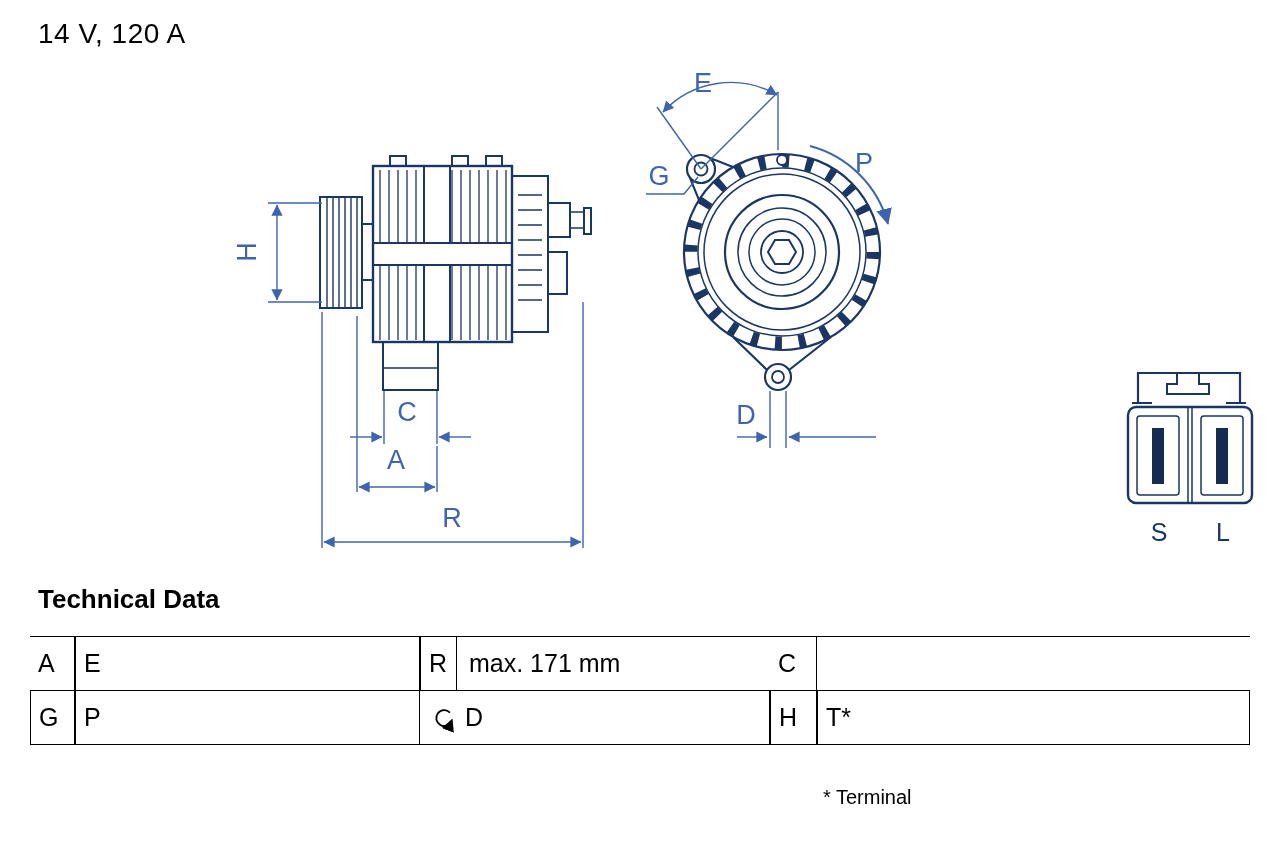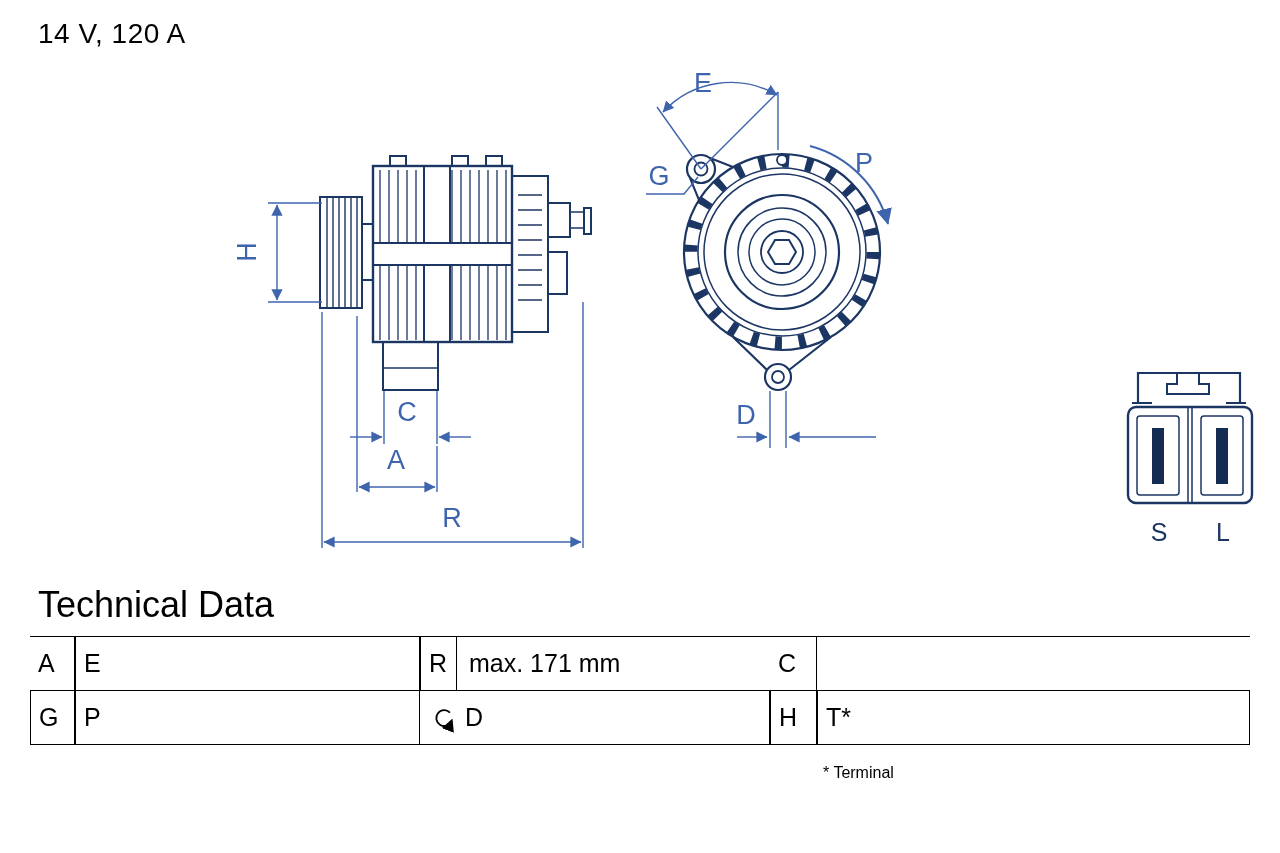--- a/index.html
+++ b/index.html
@@ -5,33 +5,33 @@
   html,body{margin:0;padding:0;background:#fff}
   body{width:1280px;height:853px;position:relative;overflow:hidden;
        font-family:"Liberation Sans",sans-serif;color:#000}
 
   .page-title{position:absolute;left:38px;top:18px;font-size:28px;letter-spacing:.5px}
   .drawing{position:absolute;left:0;top:0}
 
   .dim-text{font-family:"Liberation Sans",sans-serif;font-size:27px;fill:#3f64ae}
   .conn-text{font-family:"Liberation Sans",sans-serif;font-size:25px;fill:#1c3664}
 
-  .section-heading{position:absolute;left:38px;top:584px;font-size:36px;font-weight:normal}
+  .section-heading{position:absolute;left:38px;top:584px;font-size:26px;font-weight:bold}
 
   .spec-table{position:absolute;left:30px;top:636px;width:1220px;
               display:grid;grid-template-columns:45px 345px 37px 313px 47px 1fr;
               border-top:1.5px solid #000}
   .cell{height:54px;border-bottom:1.5px solid #000;display:flex;align-items:center;
         font-size:25px;box-sizing:border-box;white-space:nowrap;overflow:hidden}
   .lbl{padding-left:8px}
   .val{padding-left:12px}
   .b-r{border-right:1.4px solid #000}
   .b-l{border-left:1.4px solid #000}
 
-  .footnote{position:absolute;left:823px;top:764px;font-size:16px}
+  .footnote{position:absolute;left:823px;top:786px;font-size:20px}
 </style>
 </head>
 <body>
 
 <div class="page-title">14 V, 120 A</div>
 
 <svg class="drawing" width="1280" height="580" viewBox="0 0 1280 580">
   <defs>
     <marker id="dimarw" viewBox="0 0 10 10" refX="9.5" refY="5" markerWidth="8" markerHeight="8" orient="auto-start-reverse">
       <path d="M0,0 L10,5 L0,10 Z" fill="#3f64ae"></path>

